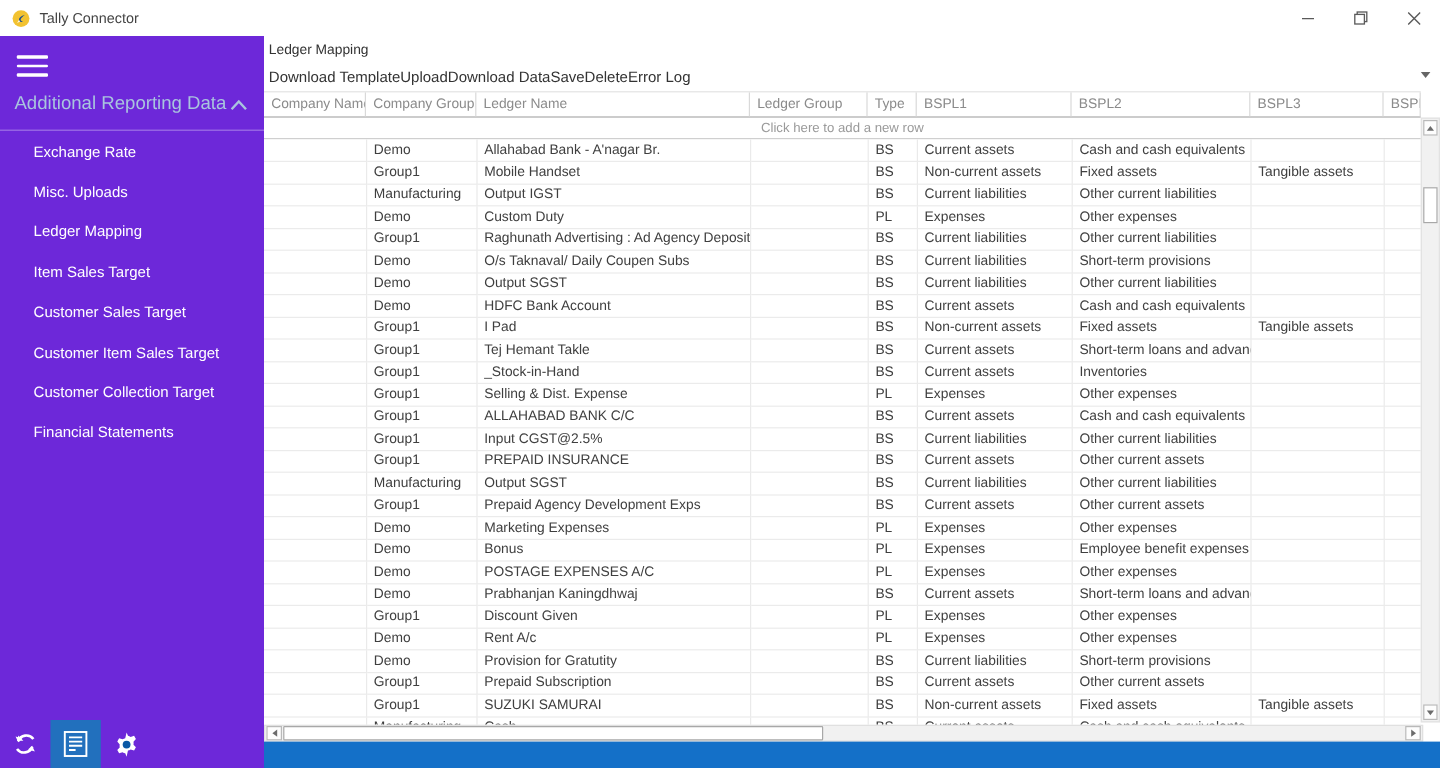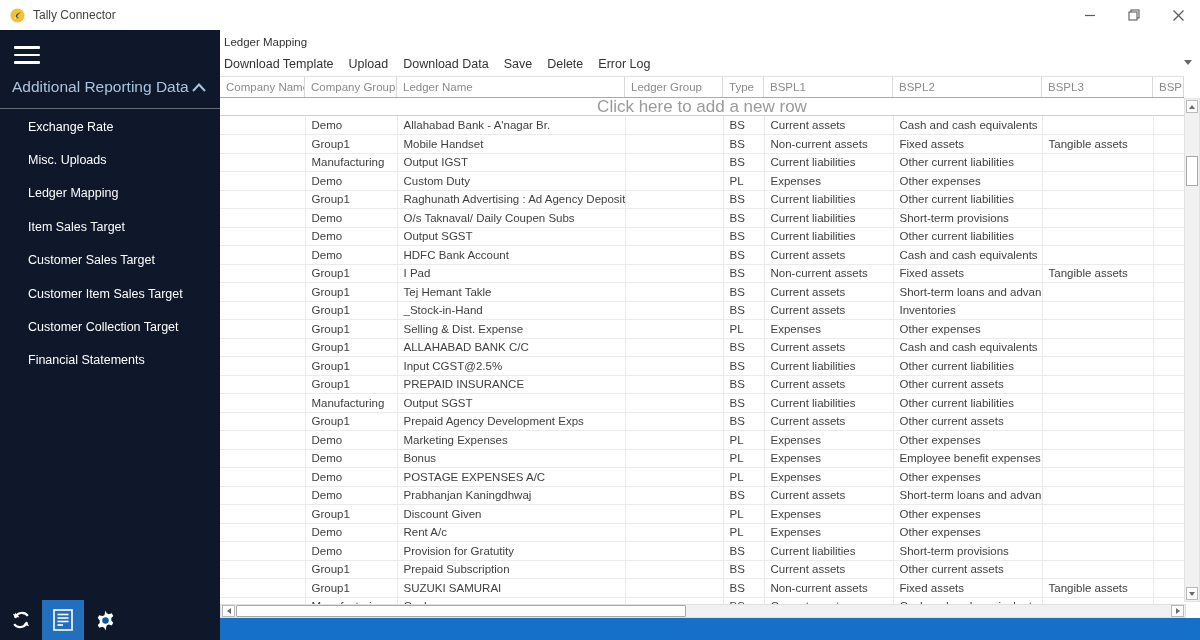--- a/index.html
+++ b/index.html
@@ -12,21 +12,21 @@
               background:#ffffff; display:flex; align-items:center; }
   .app-icon { width:15px; height:15px; margin-left:10px; flex:0 0 auto; }
   .app-title { margin-left:8px; font-size:12px; color:#444; }
   .win-controls { margin-left:auto; display:flex; align-items:center; height:30px; }
   .win-btn { width:44px; height:30px; display:flex; align-items:center; justify-content:center;
              cursor:default; }
   .win-btn svg { stroke:#5a5a5a; }
 
   
   .sidebar { position:absolute; left:0; top:30px; width:220px; height:610px;
-             background:#0f172a; color:#fff; }
+             background:#6d28d9; color:#fff; }
   .hamburger { position:absolute; left:14px; top:16px; width:26px; height:18px;
                display:flex; flex-direction:column; justify-content:space-between; cursor:pointer; }
   .hamburger div { height:2.6px; background:#fff; border-radius:1px; }
   .section-header { position:absolute; left:0; top:44px; width:220px; height:26px;
                     display:flex; align-items:center; padding:0 12px; cursor:pointer; }
   .section-title { font-size:15.5px; color:#a9c4de; flex:1 1 auto; white-space:nowrap; }
   .chevron-up { flex:0 0 auto; margin-right:2px; }
   .sidebar-divider { position:absolute; left:0; top:78px; width:220px; height:1px;
                      background:rgba(255,255,255,0.35); }
   .nav-items { position:absolute; left:0; top:80px; width:220px; }
@@ -34,37 +34,37 @@
               font-size:12.5px; color:#ffffff; cursor:pointer; white-space:nowrap; }
   .bottom-icons { position:absolute; left:0; bottom:0; width:220px; height:40px;
                   display:flex; align-items:stretch; }
   .icon-slot { width:42px; display:flex; align-items:center; justify-content:center; cursor:pointer; }
   .icon-slot.selected { background:#2270bd; }
   .icon-slot svg { display:block; }
 
   
   .main { position:absolute; left:220px; top:30px; width:980px; height:610px; background:#fff; }
   .page-title { position:absolute; left:4px; top:6px; font-size:11.5px; color:#333; }
-  .toolbar { position:absolute; left:4px; top:24px; height:20px; display:flex; gap:15px;
+  .toolbar { position:absolute; left:4px; top:24px; height:20px; display:flex; 
              align-items:center; font-size:12.5px; color:#333; }
   .toolbar-item { cursor:pointer; white-space:nowrap; }
   .toolbar-caret { position:absolute; right:8px; top:30px; width:0; height:0;
                    border-left:4px solid transparent; border-right:4px solid transparent;
                    border-top:5px solid #666; cursor:pointer; }
 
   
   .grid-header { position:absolute; left:0; top:46px; width:964px; height:22px;
                  border-top:1px solid #e3e3e3; border-bottom:1px solid #ababab;
                  display:flex; background:#fff; }
   .hcell { height:100%; border-right:1px solid #d9d9d9; font-size:11.5px; color:#8b8b8b;
            display:flex; align-items:center; padding-left:6px; overflow:hidden;
            white-space:nowrap; cursor:pointer; }
   .add-row { position:absolute; left:0; top:69px; width:964px; height:17px;
              border-bottom:1px solid #cfcfcf; display:flex; align-items:center;
-             justify-content:center; font-size:17px; color:#9a9a9a; cursor:pointer;
+             justify-content:center; font-size:11px; color:#9a9a9a; cursor:pointer;
              background:#fff; }
   .grid-body { position:absolute; left:0; top:86px; width:964px; height:488px; overflow:hidden; }
   table.grid { border-collapse:collapse; table-layout:fixed; width:964px; }
   table.grid td { height:18.5px; border-right:1px solid #eaeaea; border-bottom:1px solid #ebebeb;
                   font-size:11.5px; color:#3f3f3f; padding:0 0 0 6px; white-space:nowrap;
                   overflow:hidden; cursor:default; }
 
   
   .vscrollbar { position:absolute; left:964px; top:68px; width:16px; height:504px;
                 background:#f1f1f1; border:1px solid #e2e2e2; }

